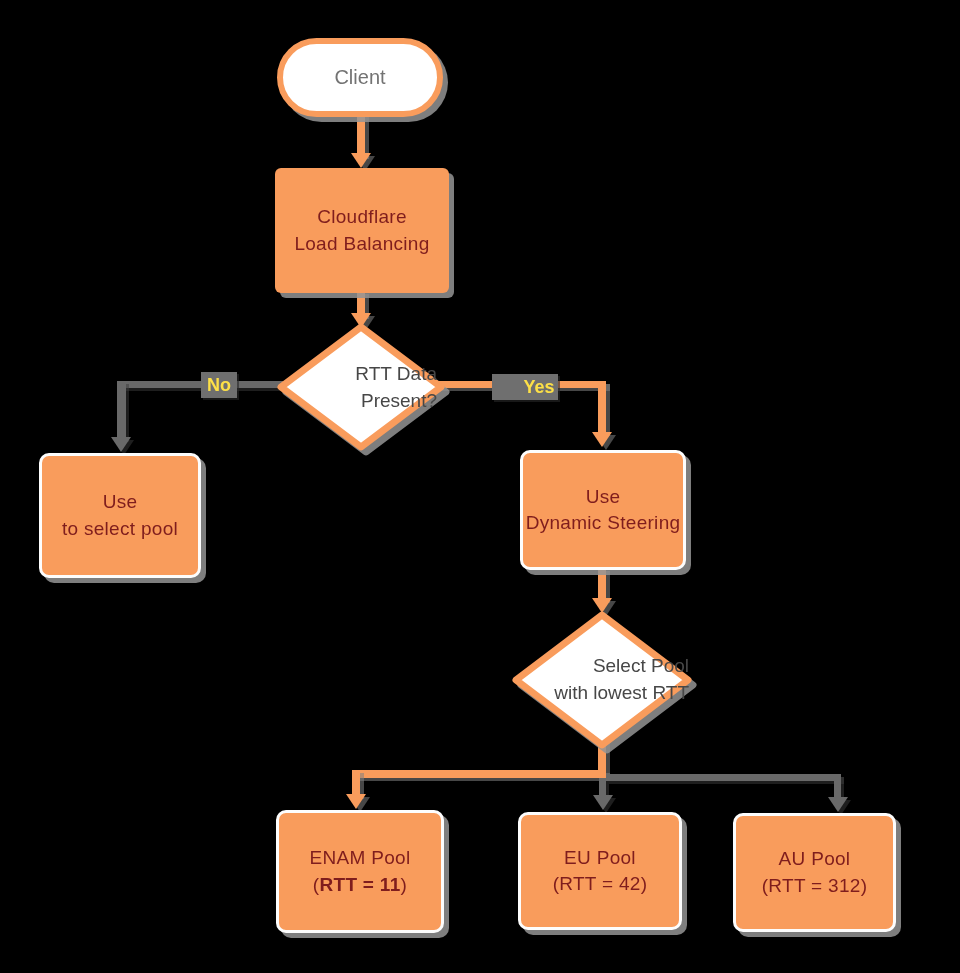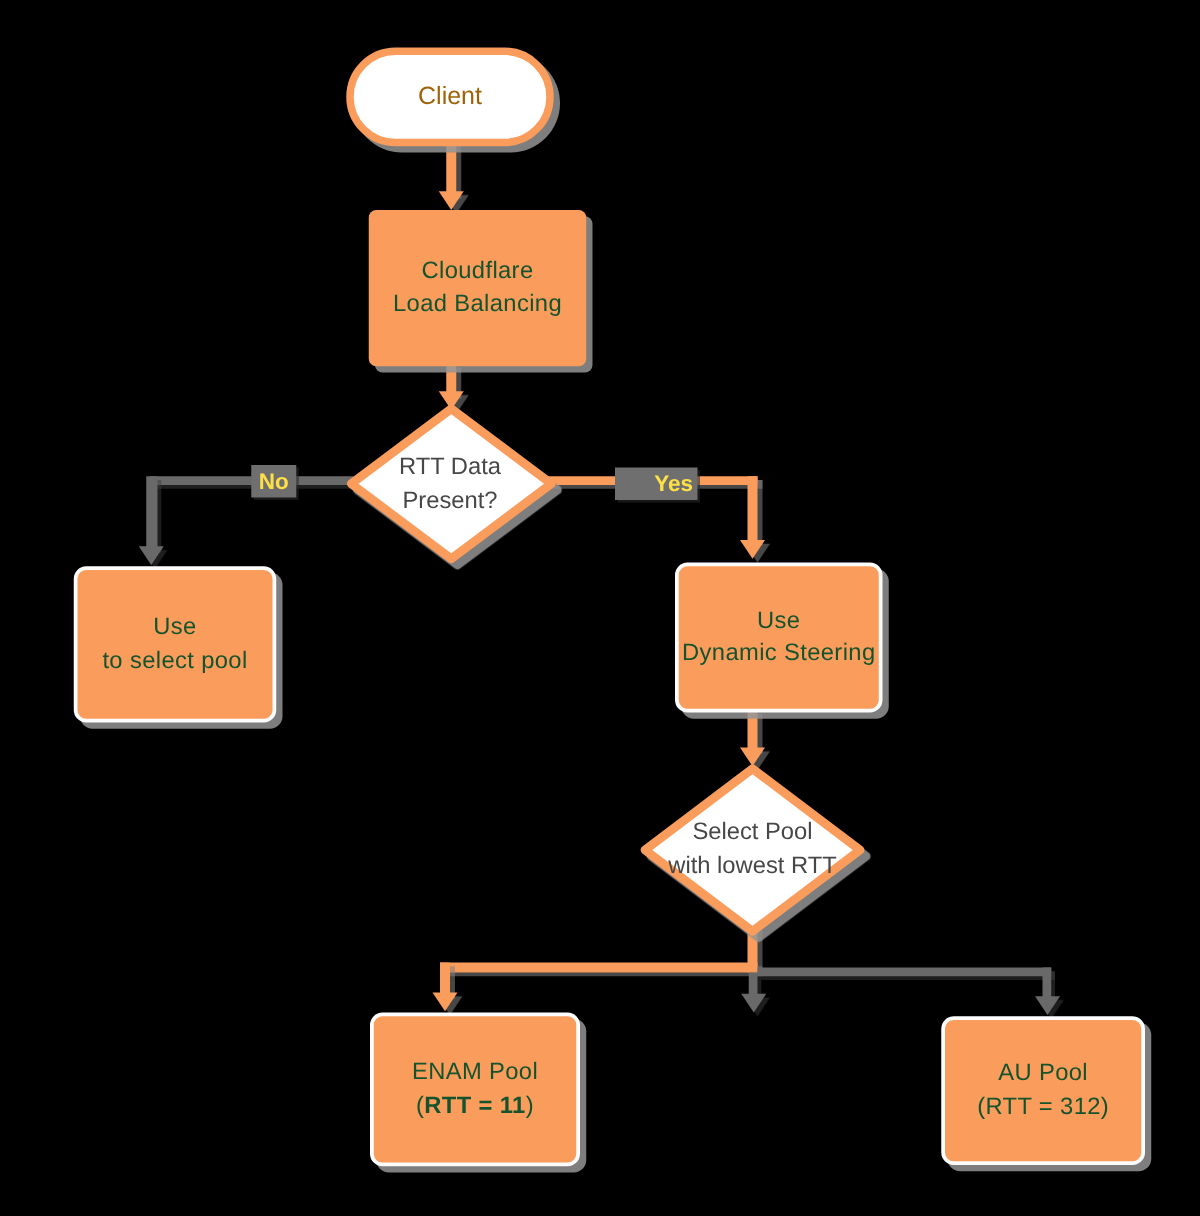--- a/index.html
+++ b/index.html
@@ -3,27 +3,27 @@
 <meta charset="utf-8">
 <style>
   html,body{margin:0;padding:0;background:#000;}
   #canvas{
     position:relative;width:960px;height:973px;background:#000;overflow:hidden;
     font-family:"Liberation Sans",sans-serif;
   }
   
   .node{position:absolute;display:flex;flex-direction:column;align-items:center;justify-content:center;
         text-align:center;z-index:3;box-sizing:border-box;}
-  .proc{background:#F99C5C;color:#14532d;font-size:19px;line-height:1.38;letter-spacing:.3px;
-        box-shadow:5px 5px 0 rgba(148,148,148,.85);margin-left:20px;}
+  .proc{background:#F99C5C;color:#7f1d1d;font-size:19px;line-height:1.38;letter-spacing:.3px;
+        box-shadow:5px 5px 0 rgba(148,148,148,.85);}
   .proc.bordered{border:3px solid #FDFDFD;border-radius:10px;align-items:center;}
-  .terminator{background:#FFFFFF;border:6px solid #F99C5C;border-radius:42px;color:#a16207;
+  .terminator{background:#FFFFFF;border:6px solid #F99C5C;border-radius:42px;color:#737373;
         font-size:20px;box-shadow:5px 5px 0 rgba(148,148,148,.85);}
   .diamond-svg{position:absolute;z-index:2;filter:drop-shadow(5px 5px 0 rgba(148,148,148,.85));}
-  .diamond-text{position:absolute;z-index:3;display:flex;flex-direction:column;align-items:center;
+  .diamond-text{position:absolute;z-index:3;display:flex;flex-direction:column;align-items:flex-end;
         justify-content:center;text-align:center;color:#474747;font-size:19px;line-height:1.4;}
   
   .edge{position:absolute;z-index:1;}
   .edge.orange{background:#F99C5C;box-shadow:4px 3px 0 rgba(130,130,130,.55);}
   .edge.gray{background:#696969;box-shadow:3px 3px 0 rgba(60,60,60,.5);}
   .arr{position:absolute;width:0;height:0;z-index:2;
        border-left:10px solid transparent;border-right:10px solid transparent;}
   .arr.orange{border-top:15px solid #F99C5C;filter:drop-shadow(4px 3px 0 rgba(130,130,130,.55));}
   .arr.gray{border-top:15px solid #696969;filter:drop-shadow(3px 3px 0 rgba(60,60,60,.5));}
   .edge-label{position:absolute;z-index:4;background:#6F6F6F;color:#fde047;font-size:18px;
@@ -107,19 +107,23 @@
     <div>with lowest RTT</div>
   </div>
 
   <div class="node proc bordered" style="left:276px;top:810px;width:168px;height:123px;">
     <div>ENAM Pool</div>
     <div>
       <span>(</span><span class="b">RTT = 11</span><span>)</span>
     </div>
   </div>
 
+  <div class="node proc bordered" style="left:518px;top:812px;width:164px;height:118px;">
+    <div>EU Pool</div>
+    <div>(RTT = 42)</div>
+  </div>
 
   <div class="node proc bordered" style="left:733px;top:813px;width:163px;height:119px;">
     <div>AU Pool</div>
     <div>(RTT = 312)</div>
   </div>
 
 </div>
 
 </body></html>

